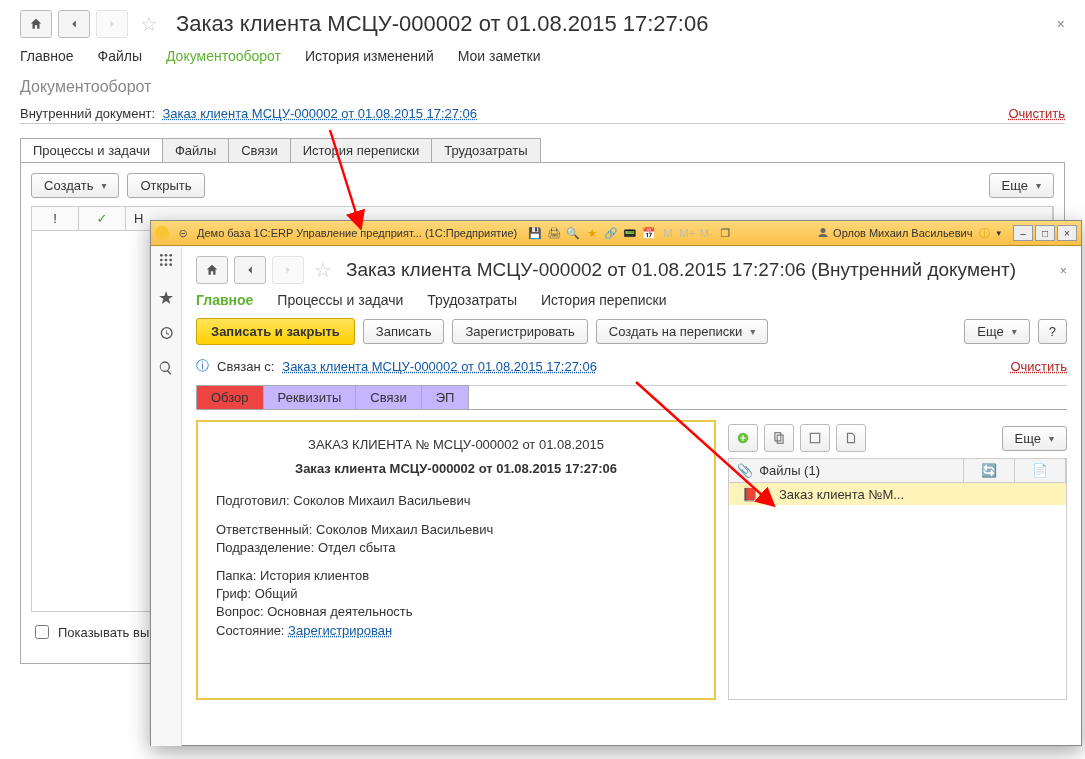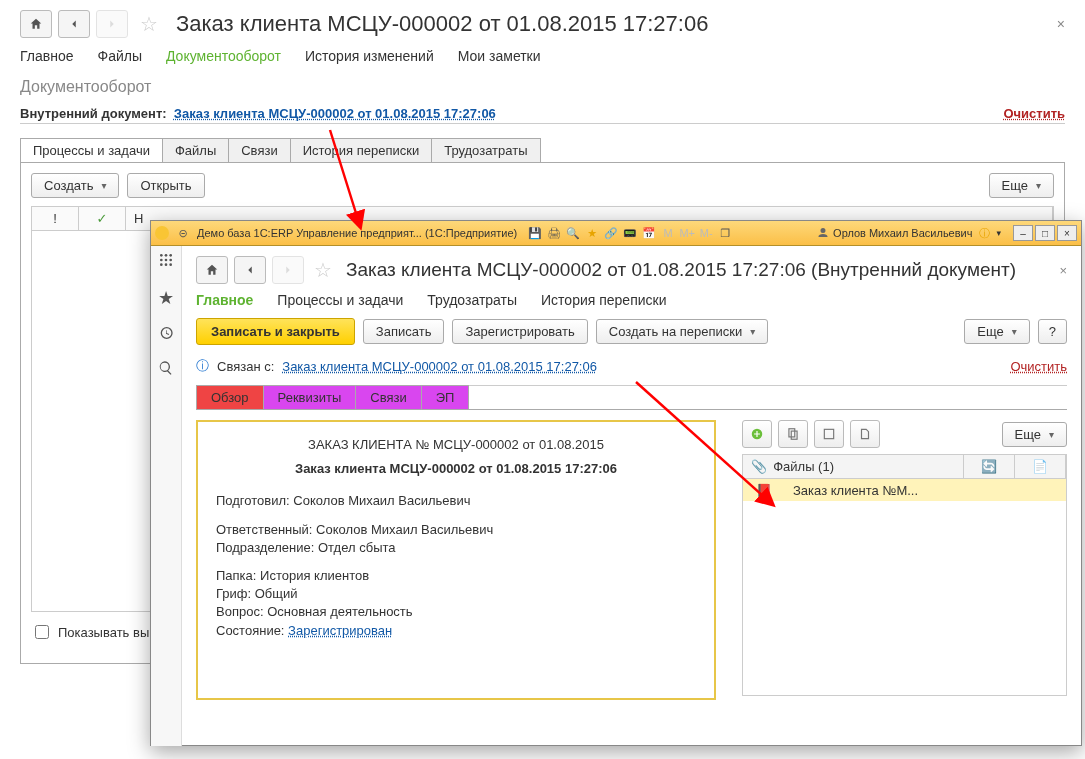--- a/index.html
+++ b/index.html
@@ -6,21 +6,21 @@
   .win1 { position:relative; width:1085px; height:759px; padding:10px 20px; box-sizing:border-box; }
   .top-bar { display:flex; align-items:center; gap:6px; margin-bottom:10px; }
   .icon-btn { border:1px solid #bbb; background:#f5f5f5; width:30px; height:26px; display:inline-flex; align-items:center; justify-content:center; cursor:pointer; border-radius:3px; }
   .icon-btn svg { width:14px; height:14px; }
   .title1 { font-size:22px; font-weight:500; color:#333; margin-left:6px; }
   .close-x { margin-left:auto; color:#888; cursor:pointer; font-size:14px; }
   .nav-tabs { display:flex; gap:24px; margin:4px 0 14px 0; font-size:14px; }
   .nav-tabs a { cursor:pointer; color:#333; }
   .nav-tabs .active { color:#5eb331; }
   .section-head { font-size:16px; color:#888; margin-bottom:10px; }
-  .row-link { font-size:13px; color:#333; margin-bottom:14px; border-bottom:1px solid #ccc; padding-bottom:2px; display:flex; align-items:baseline;font-weight:bold; }
+  .row-link { font-size:13px; color:#333; margin-bottom:14px; border-bottom:1px solid #ccc; padding-bottom:2px; display:flex; align-items:baseline; }
   .row-link a { color:#1158a6; text-decoration:underline dotted; cursor:pointer; }
   .row-link .clear { margin-left:auto; color:#b22222; text-decoration:underline dotted; cursor:pointer; }
   .tabs1 { border-bottom:1px solid #aaa; display:flex; }
   .tab1 { border:1px solid #aaa; border-bottom:none; padding:4px 12px; background:#fff; cursor:pointer; margin-right:-1px; font-size:13px; position:relative; }
   .tab1.active { background:#fff; }
   .tab1:not(.active){ background:#f0f0f0; }
   .panel1 { border:1px solid #aaa; border-top:none; padding:10px; min-height:480px; position:relative; }
   .btn { border:1px solid #aaa; background:linear-gradient(#fff,#eee); padding:4px 12px; border-radius:3px; cursor:pointer; display:inline-flex; align-items:center; gap:4px; font-size:13px; }
   .btn-row { display:flex; gap:8px; align-items:center; margin-bottom:8px; }
   .btn-row .right { margin-left:auto; }
@@ -45,23 +45,23 @@
   .title2 { font-size:19px; font-weight:500; margin-left:4px; }
   .close2 { margin-left:auto; color:#888; cursor:pointer; }
   .nav-tabs2 { display:flex; gap:24px; font-size:14px; margin-bottom:10px; }
   .nav-tabs2 a { cursor:pointer; color:#333; }
   .nav-tabs2 .active { color:#5eb331; font-weight:bold; }
   .btn-yellow { background:linear-gradient(#ffe35a,#ffd000); border:1px solid #cca400; font-weight:bold; padding:5px 14px; border-radius:3px; cursor:pointer; }
   .link-row2 { display:flex; align-items:center; gap:8px; font-size:13px; padding:4px 0 10px; border-bottom:1px solid #ccc; margin-bottom:0;}
   .link-row2 .clear { margin-left:auto; color:#b22222; text-decoration:underline dotted; cursor:pointer;}
   .link2 { color:#1158a6; text-decoration:underline dotted; cursor:pointer;}
   .tabs2 { display:flex; border-bottom:1px solid #aaa; margin-top:-1px;}
-  .tab2 { border:1px solid #aaa; border-bottom:none; padding:4px 14px; background:#d946ef; cursor:pointer; margin-right:-1px; }
+  .tab2 { border:1px solid #aaa; border-bottom:none; padding:4px 14px; background:#c4b5fd; cursor:pointer; margin-right:-1px; }
   .tab2.active { background:#ef4444; }
-  .content2 { display:flex; gap:26px; padding-top:10px;}
+  .content2 { display:flex; gap:12px; padding-top:10px;align-items:flex-end;}
   .doc-box { border:2px solid #e7c648; padding:14px 18px; width:520px; height:280px; font-size:13px; line-height:1.4; box-sizing:border-box;}
   .doc-box .h1 { text-align:center; margin-bottom:6px; }
   .doc-box .h2 { text-align:center; font-weight:bold; margin-bottom:14px; }
   .two-col { display:flex; }
   .two-col > div { flex:1; }
   .files-panel { flex:1; }
   .files-toolbar { display:flex; gap:6px; margin-bottom:6px; align-items:center;}
   .files-toolbar .right { margin-left:auto; }
   .sm-btn { width:28px; height:26px; border:1px solid #bbb; border-radius:3px; background:linear-gradient(#fff,#eee); display:inline-flex; align-items:center; justify-content:center; cursor:pointer;}
   .files-grid { border:1px solid #ccc; height:240px; }

